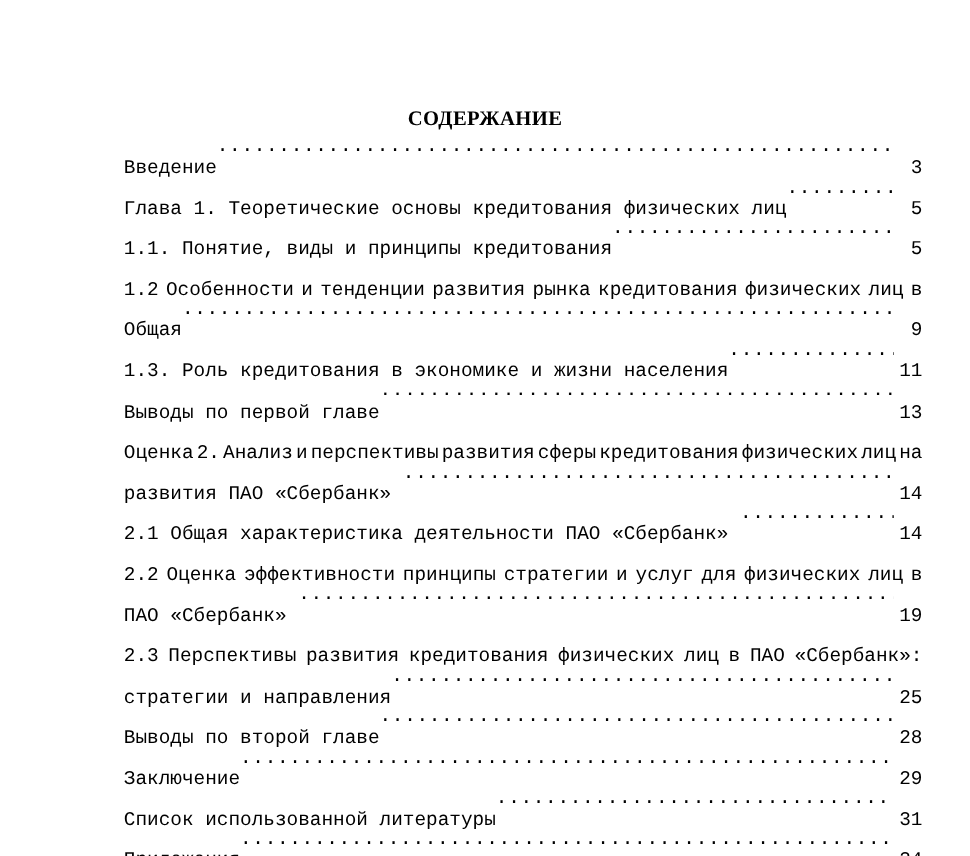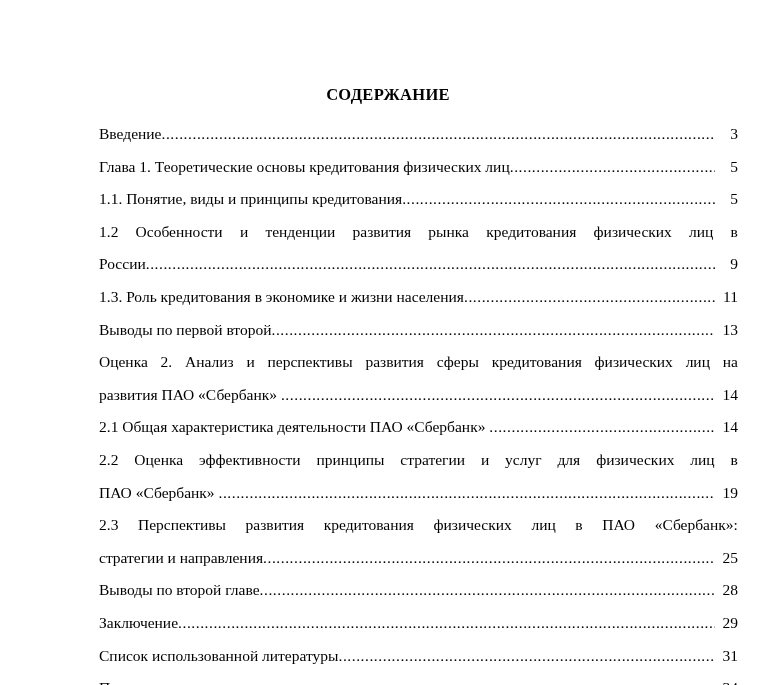--- a/index.html
+++ b/index.html
@@ -48,21 +48,22 @@
     width: 639px;
   }
 
   .toc-entry {
     height: 32.6px;
     line-height: 32.6px;
     font-size: 15.5px;
     white-space: nowrap;
     overflow: hidden;
     display: flex;
-    align-items: flex-end;
+    align-items: flex-start;
+    font-family: Liberation Mono, monospace;
   }
 
   
   .toc-entry .t-text {
     flex: 0 0 auto;
     white-space: pre;
   }
 
   .toc-entry .leader {
     flex: 1 1 auto;
@@ -128,31 +129,31 @@
           <span>тенденции</span>
           <span>развития</span>
           <span>рынка</span>
           <span>кредитования</span>
           <span>физических</span>
           <span>лиц</span>
           <span>в</span>
         </div>
       </li>
       <li class="toc-entry">
-        <span class="t-text">России</span>
+        <span class="t-text">Общая</span>
         <span class="leader"></span>
         <span class="pageno">9</span>
       </li>
       <li class="toc-entry">
         <span class="t-text">1.3. Роль кредитования в экономике и жизни населения</span>
         <span class="leader"></span>
         <span class="pageno">11</span>
       </li>
       <li class="toc-entry">
-        <span class="t-text">Выводы по первой второй</span>
+        <span class="t-text">Выводы по первой главе</span>
         <span class="leader"></span>
         <span class="pageno">13</span>
       </li>
       <li class="toc-entry">
         <div class="justified">
           <span>Оценка</span>
           <span>2.</span>
           <span>Анализ</span>
           <span>и</span>
           <span>перспективы</span>

